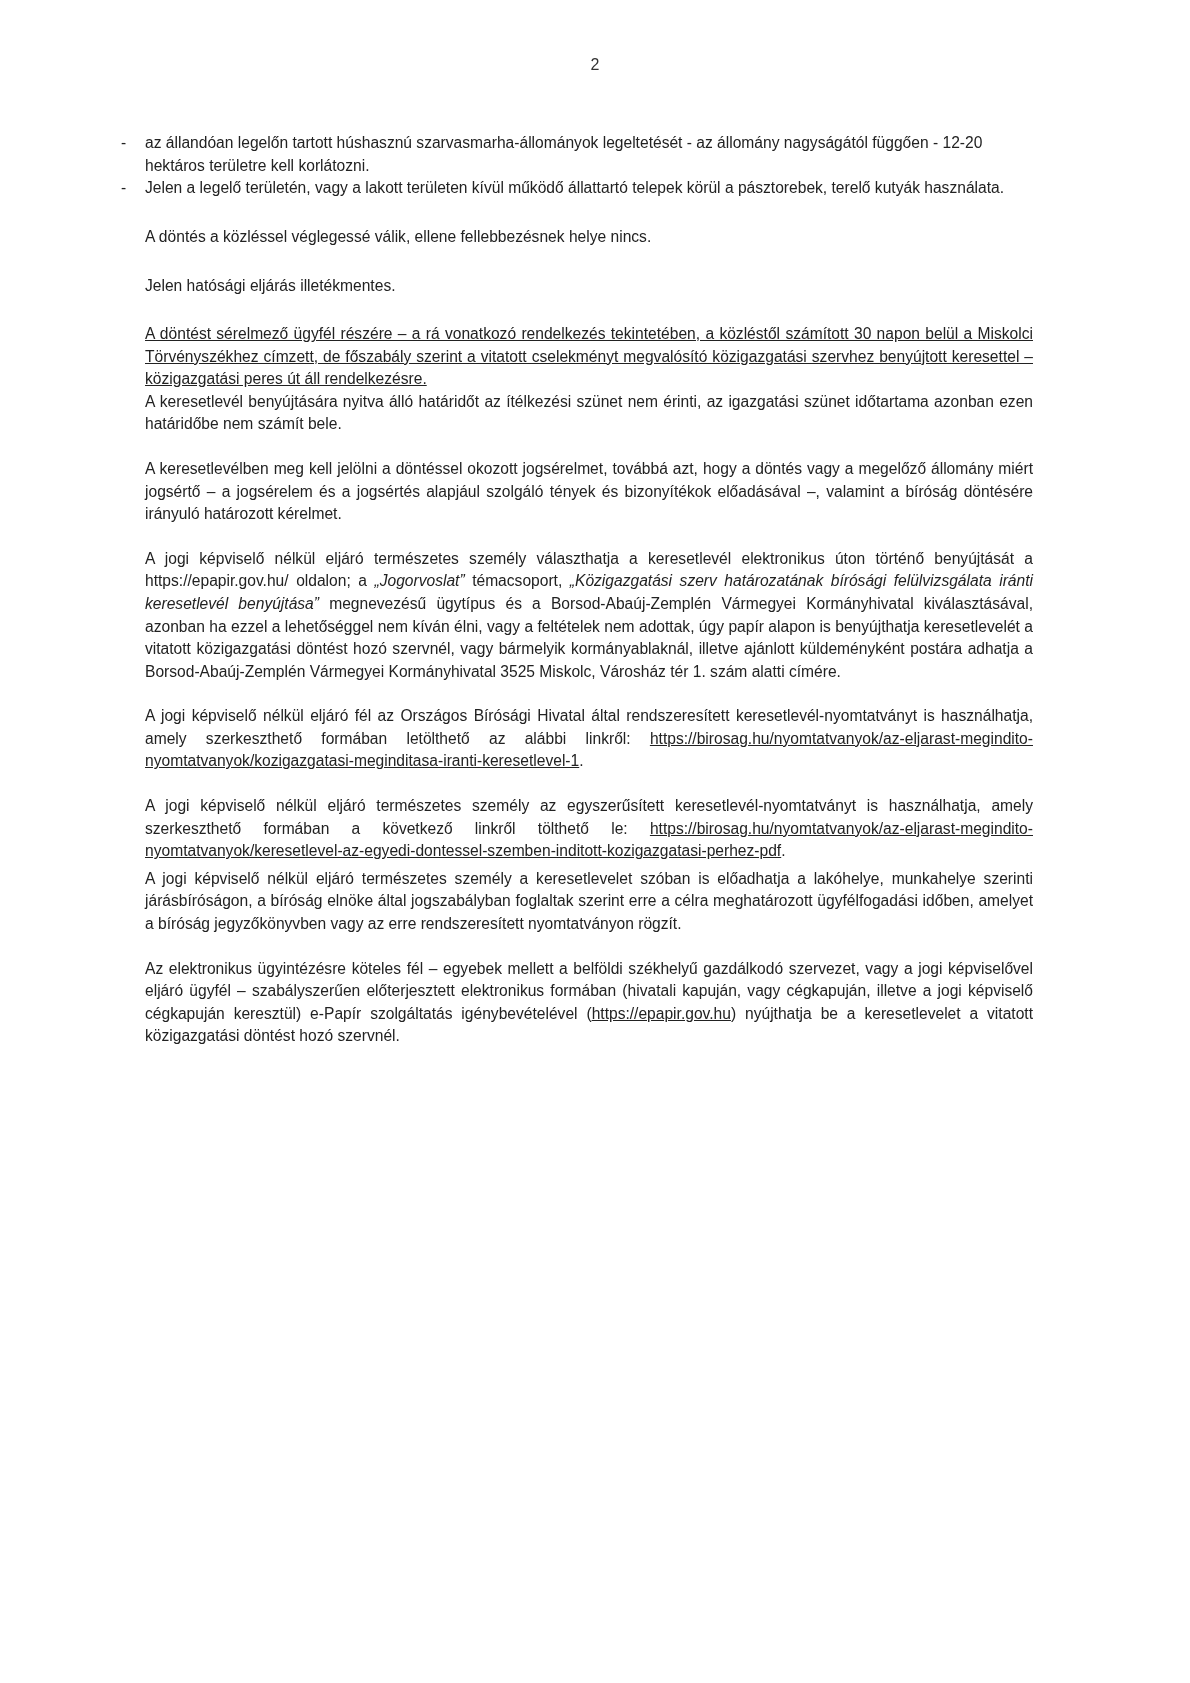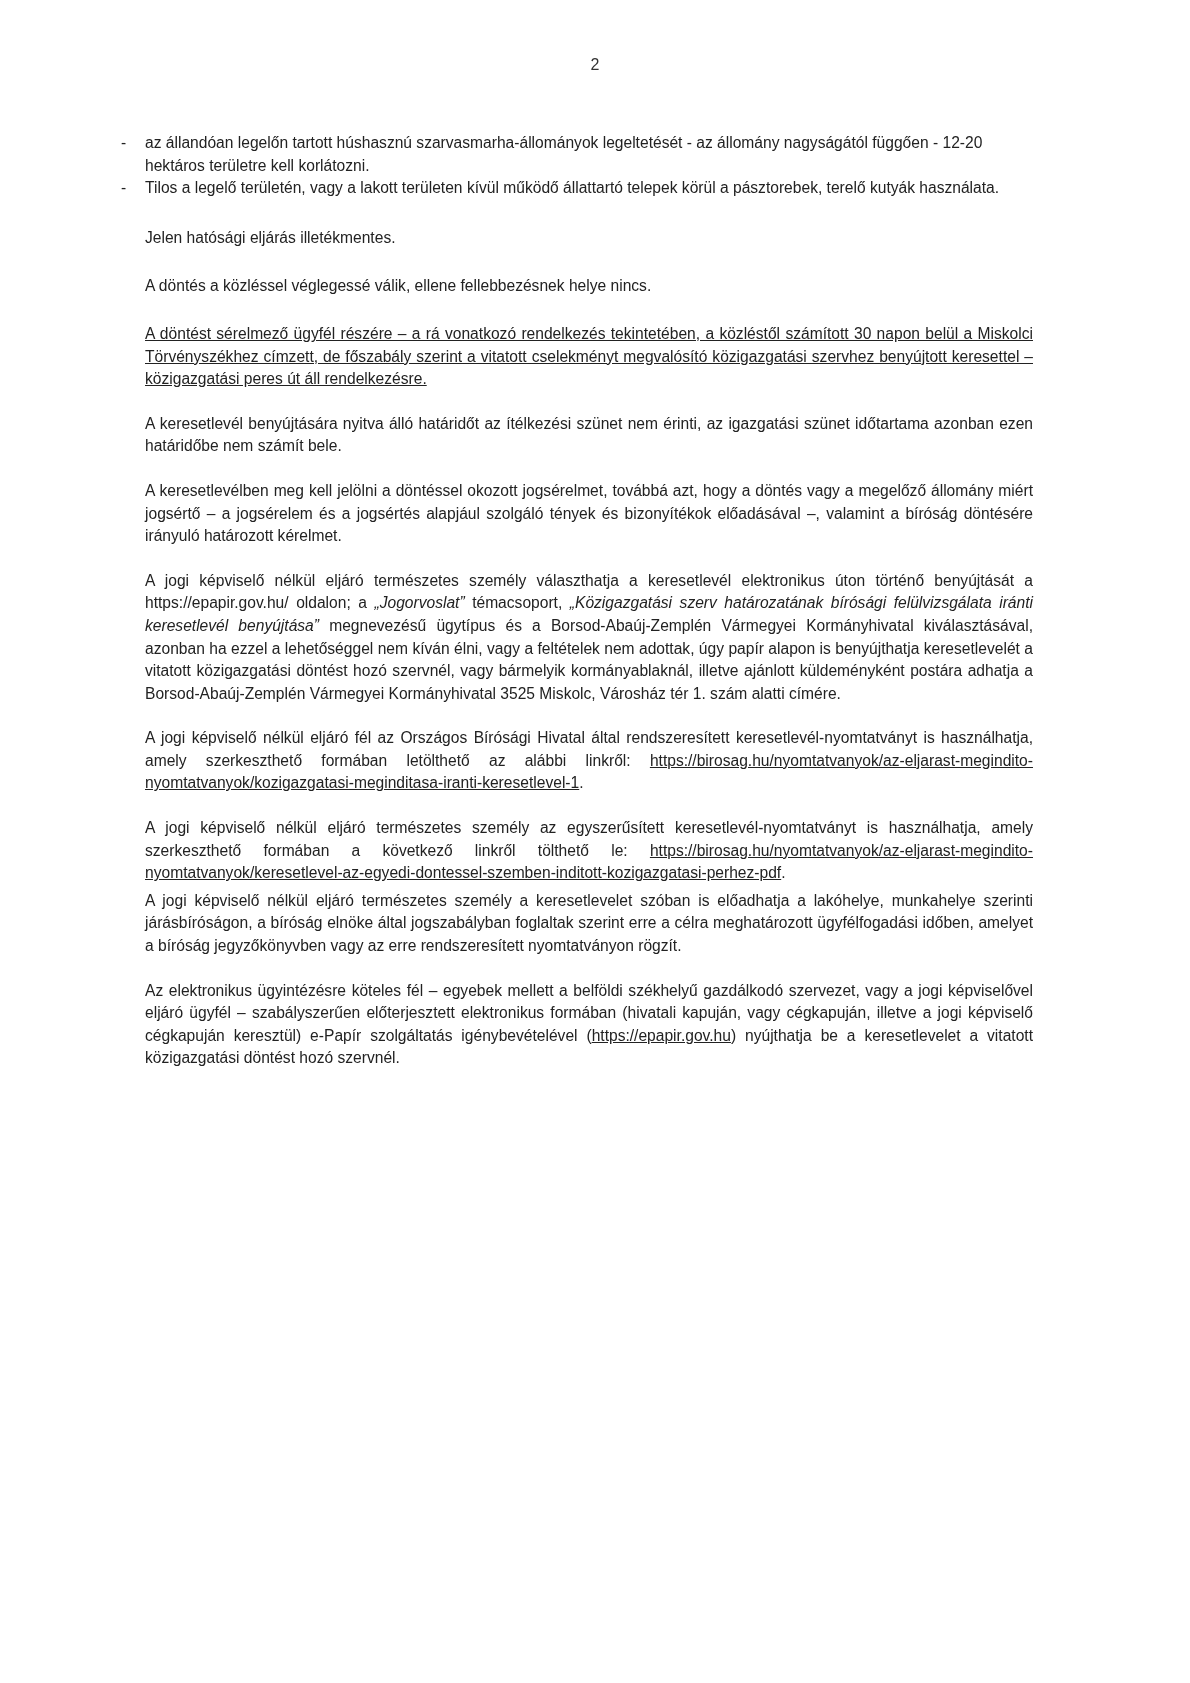--- a/index.html
+++ b/index.html
@@ -64,32 +64,32 @@
 
 <div class="content">
 
   <ul class="bullets">
     <li>
       <span class="dash">-</span>
       <span>az állandóan legelőn tartott húshasznú szarvasmarha-állományok legeltetését - az állomány nagyságától függően - 12-20 hektáros területre kell korlátozni.</span>
     </li>
     <li>
       <span class="dash">-</span>
-      <span>Tilos a legelő területén, vagy a lakott területen kívül működő állattartó telepek körül a pásztorebek, terelő kutyák használata.</span>
+      <span>Jelen a legelő területén, vagy a lakott területen kívül működő állattartó telepek körül a pásztorebek, terelő kutyák használata.</span>
     </li>
   </ul>
 
 
+  <p class="gap-3" style="margin-top:26px;">A döntés a közléssel véglegessé válik, ellene fellebbezésnek helye nincs.</p>
+
   <p class="gap-3" style="margin-top:27px;">Jelen hatósági eljárás illetékmentes.</p>
-
-  <p class="gap-3" style="margin-top:26px;">A döntés a közléssel véglegessé válik, ellene fellebbezésnek helye nincs.</p>
 
   <p class="justify" style="margin-top:25px;text-decoration:underline;">A döntést sérelmező ügyfél részére – a rá vonatkozó rendelkezés tekintetében, a közléstől számított 30 napon belül a Miskolci Törvényszékhez címzett, de főszabály szerint a vitatott cselekményt megvalósító közigazgatási szervhez benyújtott keresettel – közigazgatási peres út áll rendelkezésre.</p>
 
-  <p class="justify" style="margin-top:22px;">A keresetlevél benyújtására nyitva álló határidőt az ítélkezési szünet nem érinti, az igazgatási szünet időtartama azonban ezen határidőbe nem számít bele.</p>
+  <p class="justify" style="">A keresetlevél benyújtására nyitva álló határidőt az ítélkezési szünet nem érinti, az igazgatási szünet időtartama azonban ezen határidőbe nem számít bele.</p>
 
   <p class="justify" style="margin-top:22px;">A keresetlevélben meg kell jelölni a döntéssel okozott jogsérelmet, továbbá azt, hogy a döntés vagy a megelőző állomány miért jogsértő – a jogsérelem és a jogsértés alapjául szolgáló tények és bizonyítékok előadásával –, valamint a bíróság döntésére irányuló határozott kérelmet.</p>
 
   <p class="justify" style="margin-top:22px;"><span>A jogi képviselő nélkül eljáró természetes személy választhatja a keresetlevél elektronikus úton történő benyújtását a https://epapir.gov.hu/ oldalon; a </span><span class="italic">„Jogorvoslat”</span><span> témacsoport, </span><span class="italic">„Közigazgatási szerv határozatának bírósági felülvizsgálata iránti keresetlevél benyújtása”</span><span> megnevezésű ügytípus és a Borsod-Abaúj-Zemplén Vármegyei Kormányhivatal kiválasztásával, azonban ha ezzel a lehetőséggel nem kíván élni, vagy a feltételek nem adottak, úgy papír alapon is benyújthatja keresetlevelét a vitatott közigazgatási döntést hozó szervnél, vagy bármelyik kormányablaknál, illetve ajánlott küldeményként postára adhatja a Borsod-Abaúj-Zemplén Vármegyei Kormányhivatal 3525 Miskolc, Városház tér 1. szám alatti címére.</span></p>
 
   <p class="justify" style="margin-top:22px;"><span>A jogi képviselő nélkül eljáró fél az Országos Bírósági Hivatal által rendszeresített keresetlevél-nyomtatványt is használhatja, amely szerkeszthető formában letölthető az alábbi linkről:</span> <a class="doc-link">https://birosag.hu/nyomtatvanyok/az-eljarast-megindito-nyomtatvanyok/kozigazgatasi-meginditasa-iranti-keresetlevel-1</a><span>.</span></p>
 
   <p class="justify" style="margin-top:22px;"><span>A jogi képviselő nélkül eljáró természetes személy az egyszerűsített keresetlevél-nyomtatványt is használhatja, amely szerkeszthető formában a következő linkről tölthető le:</span> <a class="doc-link">https://birosag.hu/nyomtatvanyok/az-eljarast-megindito-nyomtatvanyok/keresetlevel-az-egyedi-dontessel-szemben-inditott-kozigazgatasi-perhez-pdf</a><span>.</span></p>
 
   <p class="justify" style="margin-top:5px;">A jogi képviselő nélkül eljáró természetes személy a keresetlevelet szóban is előadhatja a lakóhelye, munkahelye szerinti járásbíróságon, a bíróság elnöke által jogszabályban foglaltak szerint erre a célra meghatározott ügyfélfogadási időben, amelyet a bíróság jegyzőkönyvben vagy az erre rendszeresített nyomtatványon rögzít.</p>

